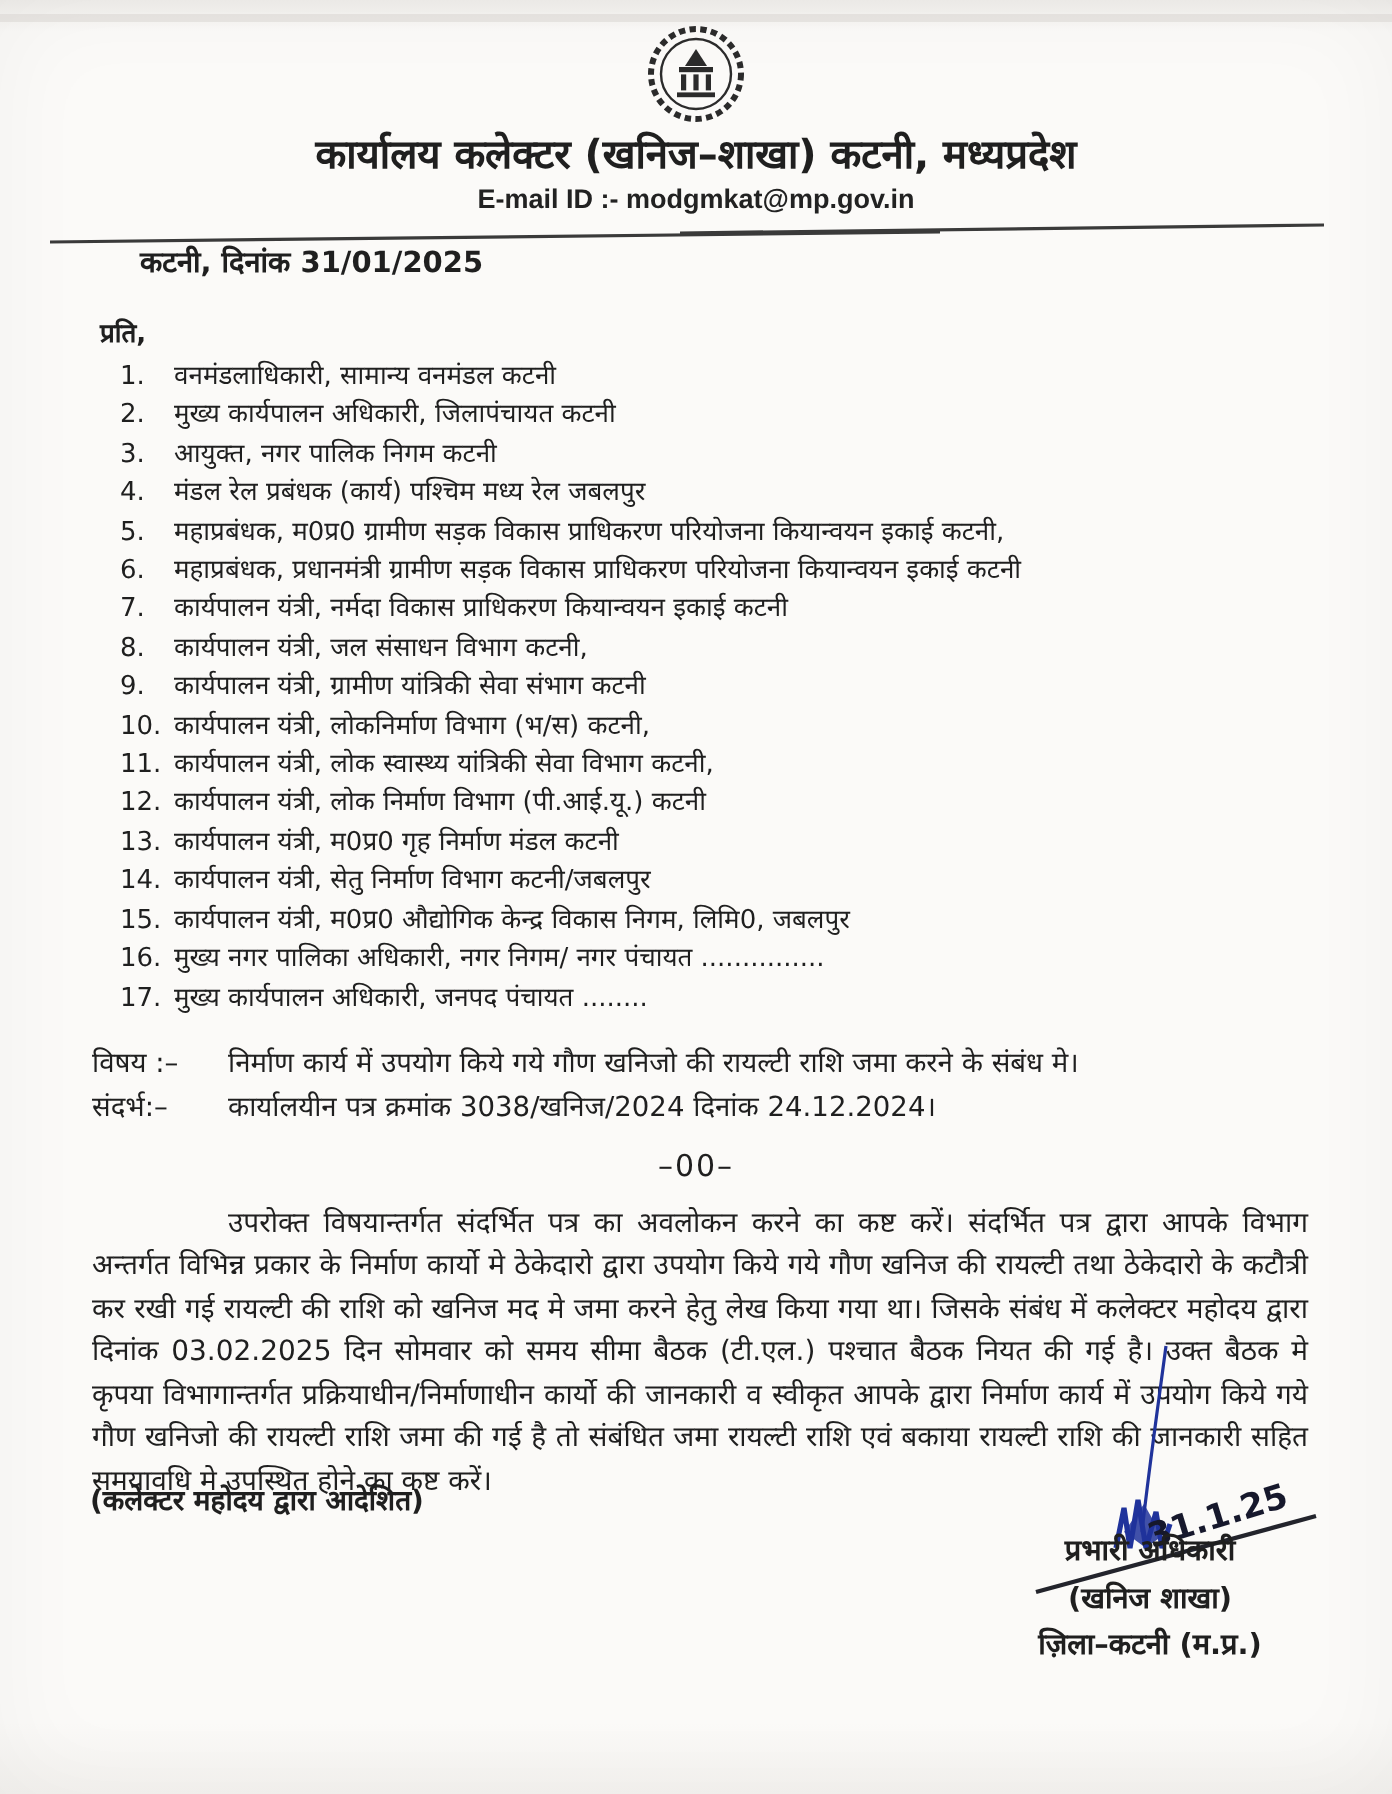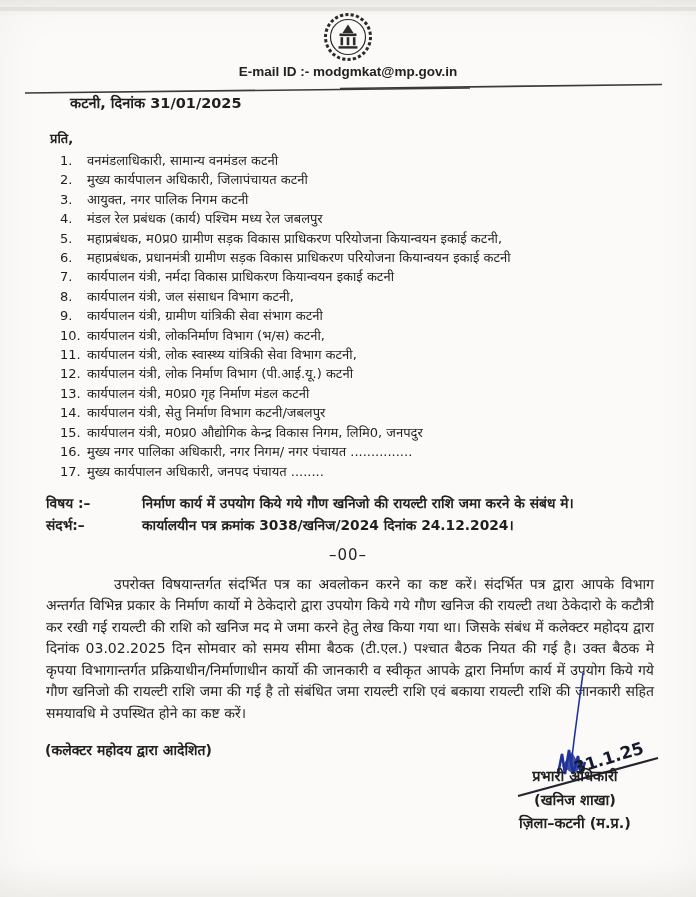--- a/index.html
+++ b/index.html
@@ -34,21 +34,21 @@
   .meta-row{display:flex;justify-content:space-between;margin:4px 40px 0 70px;font-size:14.5px;font-weight:600;}
   .meta-right{transform:translateY(-7px);}
 
   .salutation{margin:10px 0 4px 50px;font-size:13px;font-weight:600;}
 
   ol.recipients{list-style:none;margin:2px 0 0 0;padding:0 30px 0 60px;}
   ol.recipients li{display:flex;font-size:13px;line-height:19.4px;font-weight:500;}
   ol.recipients .num{width:27px;flex:0 0 27px;}
   ol.recipients .rec-text{flex:1;white-space:nowrap;overflow:hidden;}
 
-  .subj-row{display:flex;margin:12px 30px 0 46px;font-size:13.8px;font-weight:700;gap:28px;}
+  .subj-row{display:flex;margin:12px 30px 0 46px;font-size:13.8px;font-weight:400;}
   .subj-row .lbl{width:68px;flex:0 0 68px;}
   .ref-row{margin-top:3px;}
   .divider{text-align:center;font-size:15px;font-weight:400;margin-top:12px;letter-spacing:1px;}
 
   .body-par{
     margin:10px 42px 0 46px;
     font-size:14px;line-height:21.5px;font-weight:400;
     text-align:justify;text-indent:68px;
   }
 
@@ -74,20 +74,21 @@
         <circle cx="25" cy="25" r="17.5" fill="none" stroke="#2b2b2b" stroke-width="1.2"></circle>
         <path d="M25 12.5 l5.5 8.5 h-11 z" fill="#2b2b2b"></path>
         <rect x="16.5" y="21.5" width="17" height="2.6" fill="#2b2b2b"></rect>
         <rect x="17.5" y="25.2" width="2.6" height="8" fill="#2b2b2b"></rect>
         <rect x="23.7" y="25.2" width="2.6" height="8" fill="#2b2b2b"></rect>
         <rect x="29.9" y="25.2" width="2.6" height="8" fill="#2b2b2b"></rect>
         <rect x="15.5" y="34.2" width="19" height="2.4" fill="#2b2b2b"></rect>
       </svg>
     </div>
 
+    <h1 class="office-title">कार्यालय कलेक्टर (खनिज–शाखा) कटनी, मध्यप्रदेश</h1>
     <div class="email-line">E-mail ID :-  modgmkat@mp.gov.in</div>
 
     <svg class="rule-svg" width="696" height="14" viewBox="0 0 696 14">
       <path d="M25 12 L 470 7" stroke="#3a3a3a" stroke-width="1.6" fill="none"></path>
       <path d="M340 7.5 L 662 3.5" stroke="#3a3a3a" stroke-width="1.6" fill="none"></path>
     </svg>
 
     <div class="meta-row">
       <span class="meta-right">कटनी, दिनांक  31/01/2025</span>
     </div>
@@ -146,21 +147,21 @@
       <li>
           <span class="num">13.</span>
           <span class="rec-text">कार्यपालन यंत्री, म0प्र0 गृह निर्माण मंडल कटनी</span>
         </li>
       <li>
           <span class="num">14.</span>
           <span class="rec-text">कार्यपालन यंत्री, सेतु निर्माण विभाग कटनी/जबलपुर</span>
         </li>
       <li>
           <span class="num">15.</span>
-          <span class="rec-text">कार्यपालन यंत्री, म0प्र0 औद्योगिक केन्द्र विकास निगम, लिमि0, जनपदुर</span>
+          <span class="rec-text">कार्यपालन यंत्री, म0प्र0 औद्योगिक केन्द्र विकास निगम, लिमि0, जबलपुर</span>
         </li>
       <li>
           <span class="num">16.</span>
           <span class="rec-text">मुख्य नगर पालिका अधिकारी, नगर निगम/ नगर पंचायत ...............</span>
         </li>
       <li>
           <span class="num">17.</span>
           <span class="rec-text">मुख्य कार्यपालन अधिकारी, जनपद पंचायत ........</span>
         </li>
     </ol>

